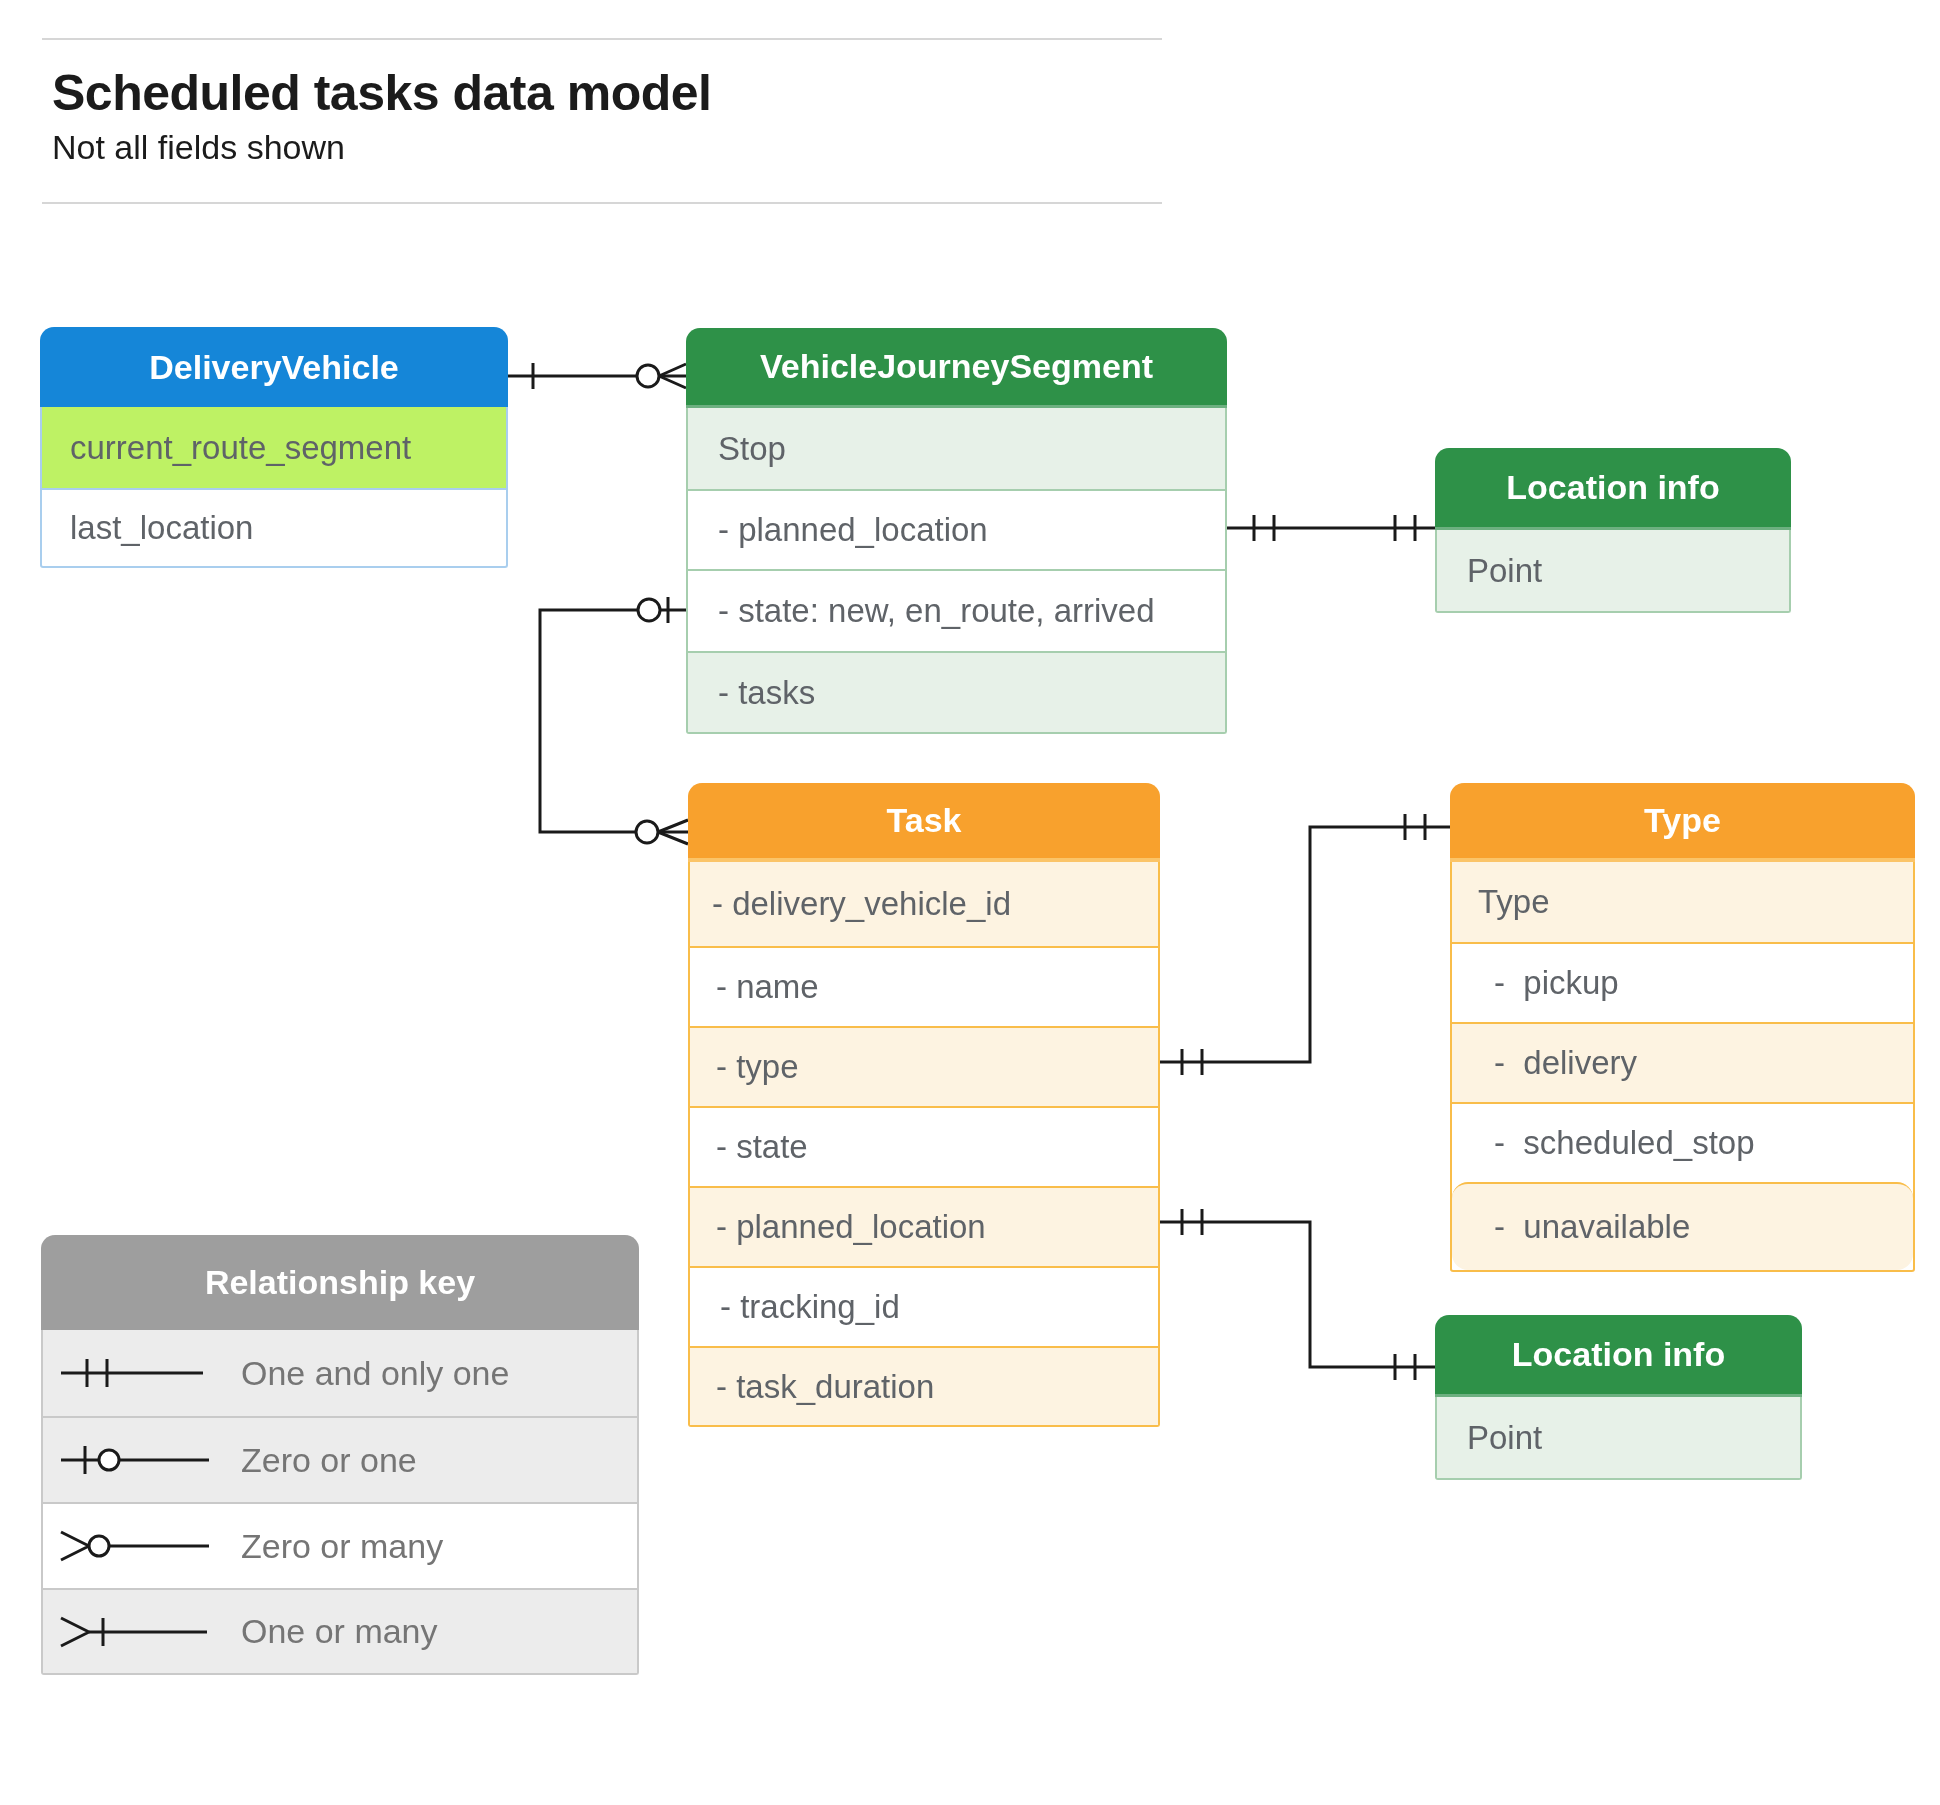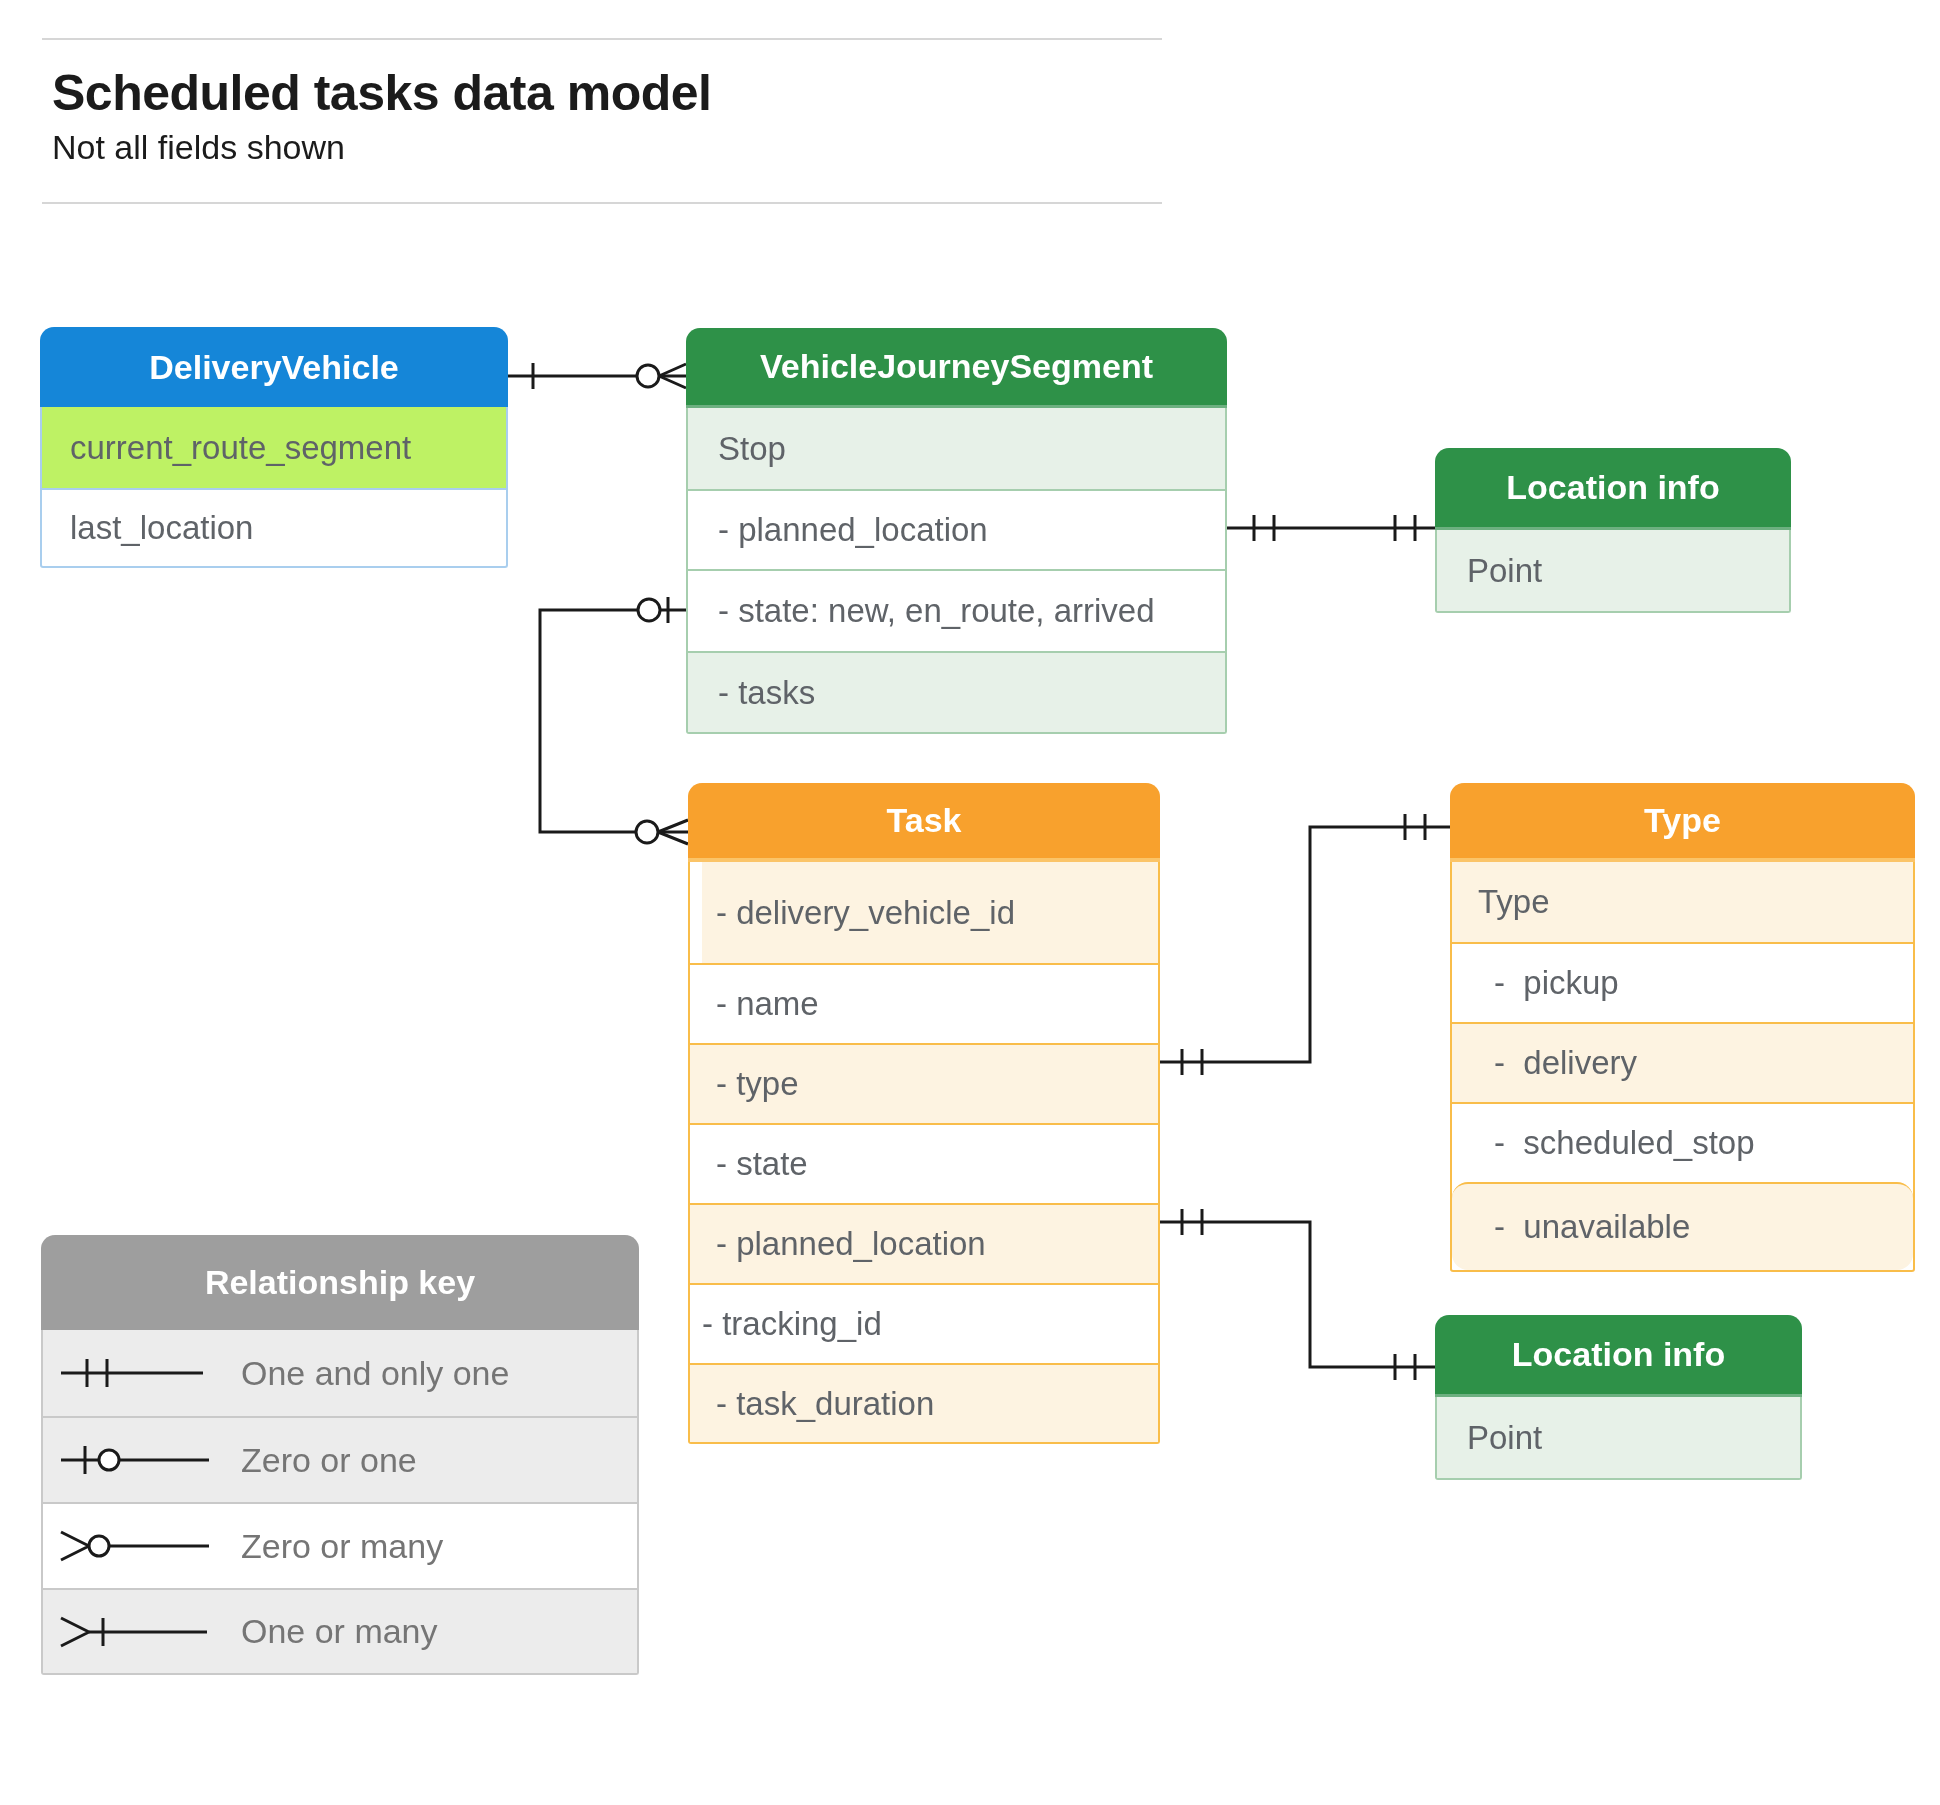--- a/index.html
+++ b/index.html
@@ -100,26 +100,26 @@
   <div class="erow tint" style="height:81px;padding-left:30px;">- tasks</div>
 </div>
 
 <div class="entity green" style="left:1435px;top:448px;width:356px;">
   <div class="ehdr" style="height:79px;">Location info</div>
   <div class="erow tint" style="height:81px;padding-left:30px;">Point</div>
 </div>
 
 <div class="entity orange" style="left:688px;top:783px;width:472px;">
   <div class="ehdr" style="height:75px;">Task</div>
-  <div class="erow tint" style="height:101px;padding-left:14px;margin-left:12px;">- delivery_vehicle_id</div>
+  <div class="erow tint" style="height:84px;padding-left:22px;">- delivery_vehicle_id</div>
   <div class="erow" style="height:80px;padding-left:26px;">- name</div>
   <div class="erow tint" style="height:80px;padding-left:26px;">- type</div>
   <div class="erow" style="height:80px;padding-left:26px;">- state</div>
   <div class="erow tint" style="height:80px;padding-left:26px;">- planned_location</div>
-  <div class="erow" style="height:80px;padding-left:12px;">- tracking_id</div>
+  <div class="erow" style="height:80px;padding-left:30px;">- tracking_id</div>
   <div class="erow tint" style="height:79px;padding-left:26px;">- task_duration</div>
 </div>
 
 <div class="entity orange" style="left:1450px;top:783px;width:465px;">
   <div class="ehdr" style="height:75px;">Type</div>
   <div class="erow tint" style="height:80px;padding-left:26px;">Type</div>
   <div class="erow" style="height:80px;padding-left:42px;">-  pickup</div>
   <div class="erow tint" style="height:80px;padding-left:42px;">-  delivery</div>
   <div class="erow" style="height:80px;padding-left:42px;">-  scheduled_stop</div>
   <div class="erow tint" style="height:88px;padding-left:42px;border-radius:16px;">-  unavailable</div>

